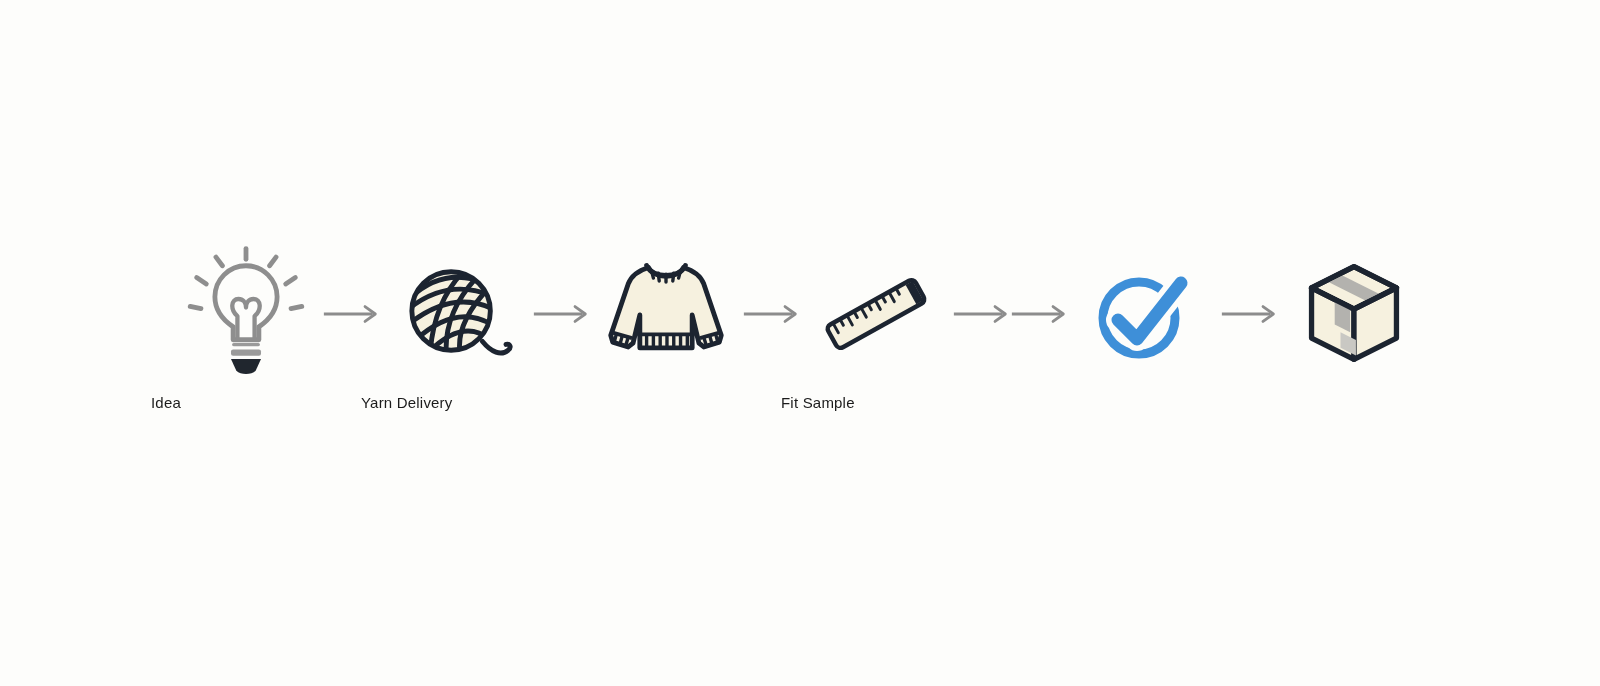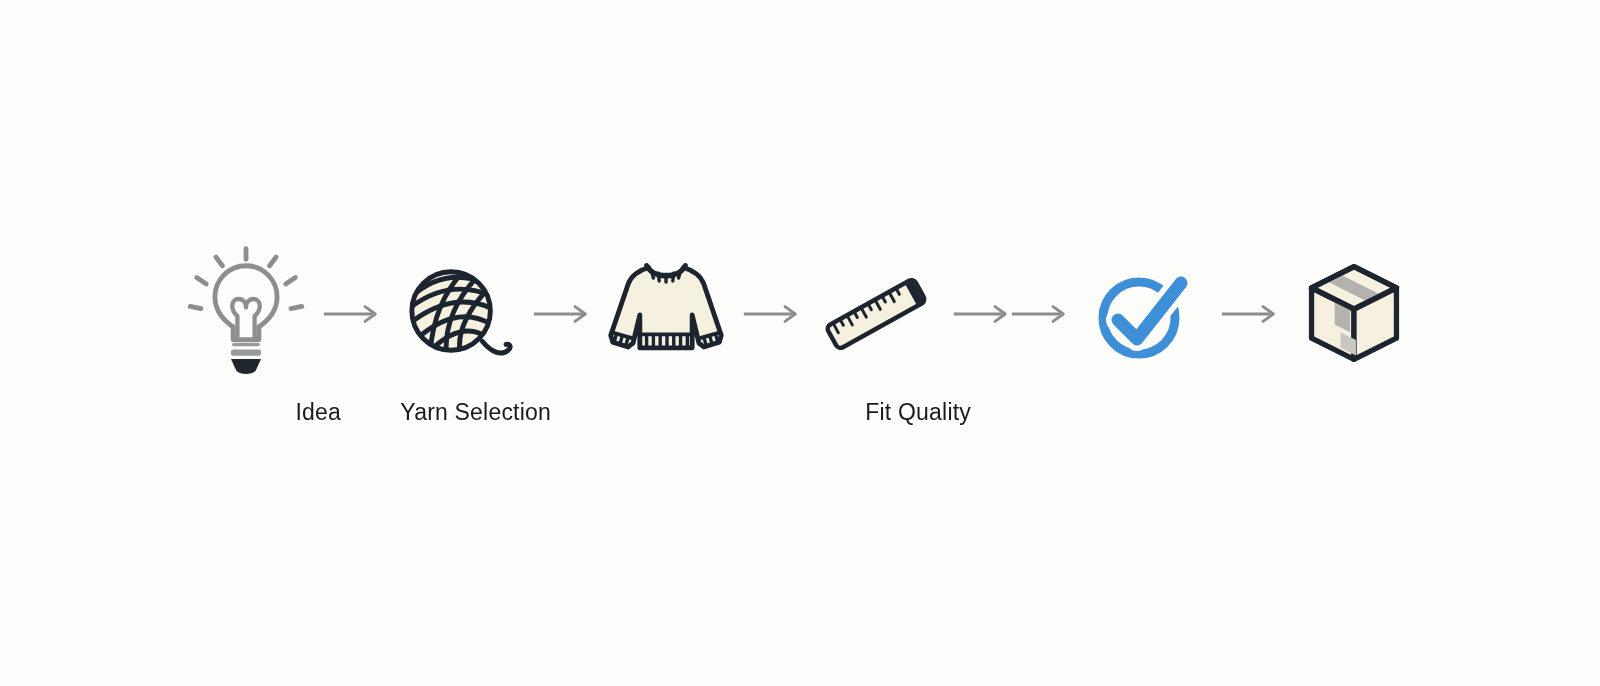--- a/index.html
+++ b/index.html
@@ -39,26 +39,26 @@
     align-items:center;
   }
   .icon-box{
     height:142px;
     width:152px;
     display:flex;
     align-items:center;
     justify-content:center;
   }
   .step-label{
-    margin-top:13px;
+    margin-top:4px;
     width:190px;
     margin-left:-19px;
     margin-right:-19px;
-    text-align:right;
-    font-size:23px;
+    text-align:left;
+    font-size:15px;
     line-height:28px;
     color:var(--label-text);
     white-space:pre-line;
     letter-spacing:0.2px;
   }
   .arrow{
     width:58px;
     height:142px;
     display:flex;
     align-items:center;
@@ -116,21 +116,21 @@
             <path d="M11 64 Q58 26 102 50"></path>
             <path d="M18 80 Q62 40 100 66"></path>
             <path d="M32 92 Q68 56 96 80"></path>
             <path d="M66 11 Q38 42 34 89"></path>
             <path d="M80 17 Q48 52 50 93"></path>
             <path d="M92 28 Q60 62 64 92"></path>
           </g>
           <path d="M87 81 C96 92 106 96 113 90 C117 87 115 83 111 84" fill="none" stroke="var(--icon-outline)" stroke-width="5" stroke-linecap="round"></path>
         </svg>
       </div>
-      <div class="step-label">Yarn Selection</div>
+      <div class="step-label">Yarn Delivery</div>
     </div>
 
     <div class="arrow">
       <svg width="62" height="22" viewBox="0 0 62 22">
         <line x1="2" y1="11" x2="54" y2="11" stroke="var(--arrow)" stroke-width="3"></line>
         <path d="M46 3 L57 11 L46 19" fill="none" stroke="var(--arrow)" stroke-width="3" stroke-linecap="round" stroke-linejoin="round"></path>
       </svg>
     </div>
 
     <div class="step">
@@ -192,21 +192,21 @@
               <line x1="-10" y1="-12" x2="-10" y2="-2"></line>
               <line x1="-2" y1="-12" x2="-2" y2="-6"></line>
               <line x1="6" y1="-12" x2="6" y2="-2"></line>
               <line x1="14" y1="-12" x2="14" y2="-6"></line>
               <line x1="22" y1="-12" x2="22" y2="-2"></line>
               <line x1="30" y1="-12" x2="30" y2="-6"></line>
             </g>
           </g>
         </svg>
       </div>
-      <div class="step-label">Fit Quality</div>
+      <div class="step-label">Fit Sample</div>
     </div>
 
     <div class="arrow">
       <svg width="62" height="22" viewBox="0 0 62 22">
         <line x1="2" y1="11" x2="54" y2="11" stroke="var(--arrow)" stroke-width="3"></line>
         <path d="M46 3 L57 11 L46 19" fill="none" stroke="var(--arrow)" stroke-width="3" stroke-linecap="round" stroke-linejoin="round"></path>
       </svg>
     </div>
 
 

